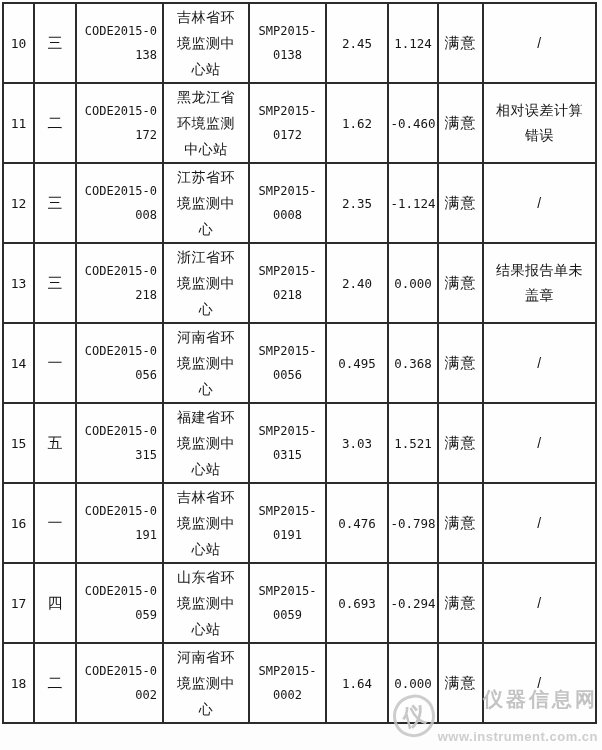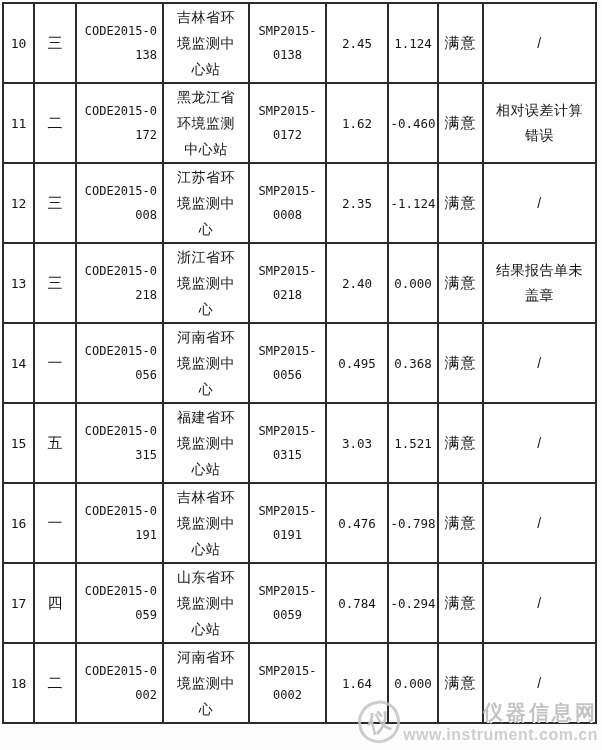--- a/index.html
+++ b/index.html
@@ -110,25 +110,25 @@
     font-size: 20px;
     font-weight: bold;
     color: rgba(192,192,192,0.95);
     letter-spacing: 3px;
     line-height: 24px;
     white-space: nowrap;
     text-shadow: 1px 1px 0 rgba(255,255,255,0.9);
     text-align: right;
   }
   .wm-url {
-    font-size: 16px;
+    font-size: 13px;
     font-weight: bold;
     color: rgba(203,203,203,0.95);
     letter-spacing: 0.5px;
-    margin-top: 2px;
+    margin-top: 18px;
     white-space: nowrap;
   }
 </style>
 </head>
 <body>
 
 <div class="page">
 
   <table class="results-table">
     <colgroup>
@@ -233,21 +233,21 @@
           <td class="c-remark align-center">
             <div class="remark-para">/</div>
           </td>
         </tr>
         <tr>
           <td class="c-num">17</td>
           <td class="c-round">四</td>
           <td class="c-code">CODE2015-0059</td>
           <td class="c-station">山东省环境监测中心站</td>
           <td class="c-smp">SMP2015-0059</td>
-          <td class="c-val">0.784</td>
+          <td class="c-val">0.693</td>
           <td class="c-val">-0.294</td>
           <td class="c-result">满意</td>
           <td class="c-remark align-center">
             <div class="remark-para">/</div>
           </td>
         </tr>
         <tr>
           <td class="c-num">18</td>
           <td class="c-round">二</td>
           <td class="c-code">CODE2015-0002</td>

